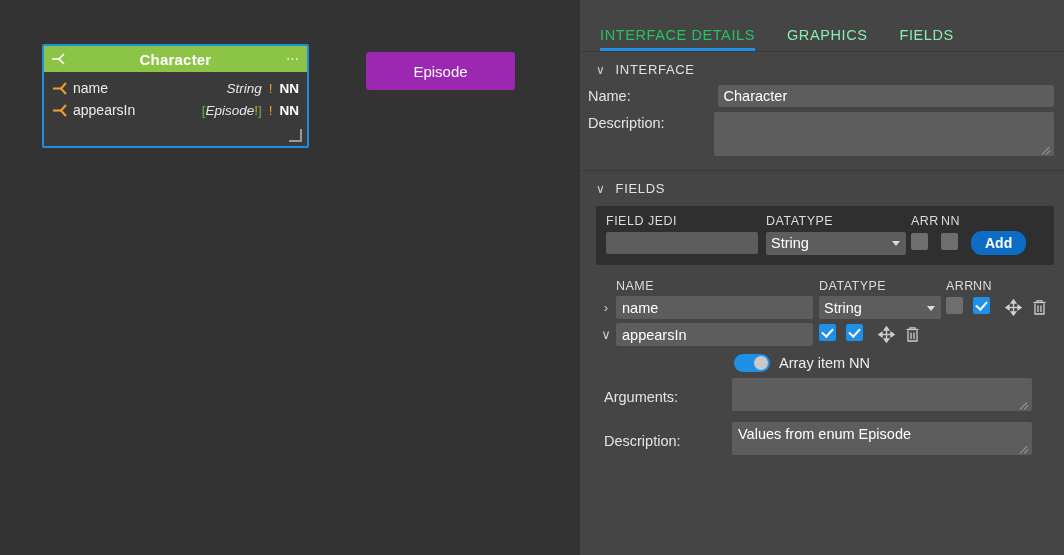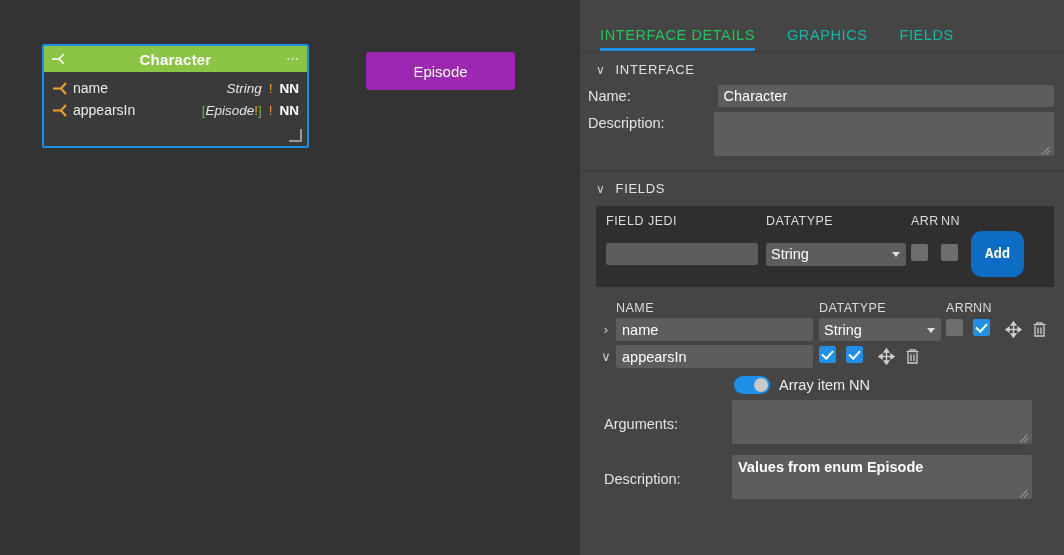--- a/index.html
+++ b/index.html
@@ -72,21 +72,21 @@
     background:#454545;
   }
 
   .tabs {
     height:52px; display:flex; align-items:flex-end; gap:0;
     padding:0 0 0 20px; background:#454545;
     border-bottom:1px solid #3a3a3a;
   }
   .tab {
     padding:0 0 8px 0; margin-right:32px;
-    font-size:14.5px; color:#14b8a6; letter-spacing:.6px;
+    font-size:14.5px; color:#86efac; letter-spacing:.6px;
     position:relative; cursor:pointer;
   }
   .tab.active { color:#22c55e; }
   .tab.active::after {
     content:""; position:absolute; left:0; right:0; bottom:0;
     height:3px; background:#1e90e8;
   }
 
   .section-head {
     display:flex; align-items:center; gap:10px;
@@ -159,22 +159,22 @@
     width:17px; height:17px; background:#6e6e6e; border-radius:2px; display:inline-block;
     cursor:pointer;
   }
   .cbox.on { background:#1e90e8; position:relative; }
   .cbox.on::after {
     content:""; position:absolute; left:5px; top:2px; width:5px; height:9px;
     border:solid #ffffff; border-width:0 2px 2px 0; transform:rotate(42deg);
   }
   .btn-add {
     background:#0d6cc4; color:#ffffff; border:none; border-radius:11px;
-    font-size:14px; font-weight:bold; padding:15px 14px; cursor:pointer;
-    font-family:Liberation Mono, monospace;
+    font-size:14px; font-weight:bold; padding:4px 14px; cursor:pointer;
+    font-family:Liberation Sans, sans-serif;
   }
 
   
   .tbl { margin:14px 10px 0 16px; }
   .tbl-head, .tbl-row { display:flex; align-items:center; }
   .tbl-head { font-size:12.5px; color:#dcdcdc; letter-spacing:.5px; padding-bottom:3px; }
   .c-chev { width:20px; text-align:center; color:#cfcfcf; font-size:13px; cursor:pointer; }
   .t-name { width:203px; }
   .t-type { width:127px; margin-left:0; }
   .t-arr { width:27px; }
@@ -195,21 +195,21 @@
     width:36px; height:18px; border-radius:9px; background:#1e90e8;
     position:relative; cursor:pointer; flex:0 0 36px;
   }
   .toggle::after {
     content:""; position:absolute; right:2px; top:2px; width:14px; height:14px;
     border-radius:50%; background:#c9c9c9;
   }
   .toggle-label { margin-left:9px; font-size:14.5px; color:#ededed; }
   .d-row { display:flex; align-items:center; margin-bottom:7px; }
   .d-label { width:128px; font-size:14.5px; color:#e4e4e4; line-height:22px; }
-  .d-ta { width:300px; height:44px;font-weight:bold; }
+  .d-ta { width:300px; height:33px; }
   .inp-sample {
     width:300px; height:23px; background:#5d5d5d; border:none;
     border-bottom:2px solid #1e90e8; border-radius:2px 2px 0 0;
     color:#ffffff; font-size:14.5px; padding:2px 6px; outline:none;
     font-family:"Liberation Sans", sans-serif;
   }
 </style>
 </head>
 <body>
 

